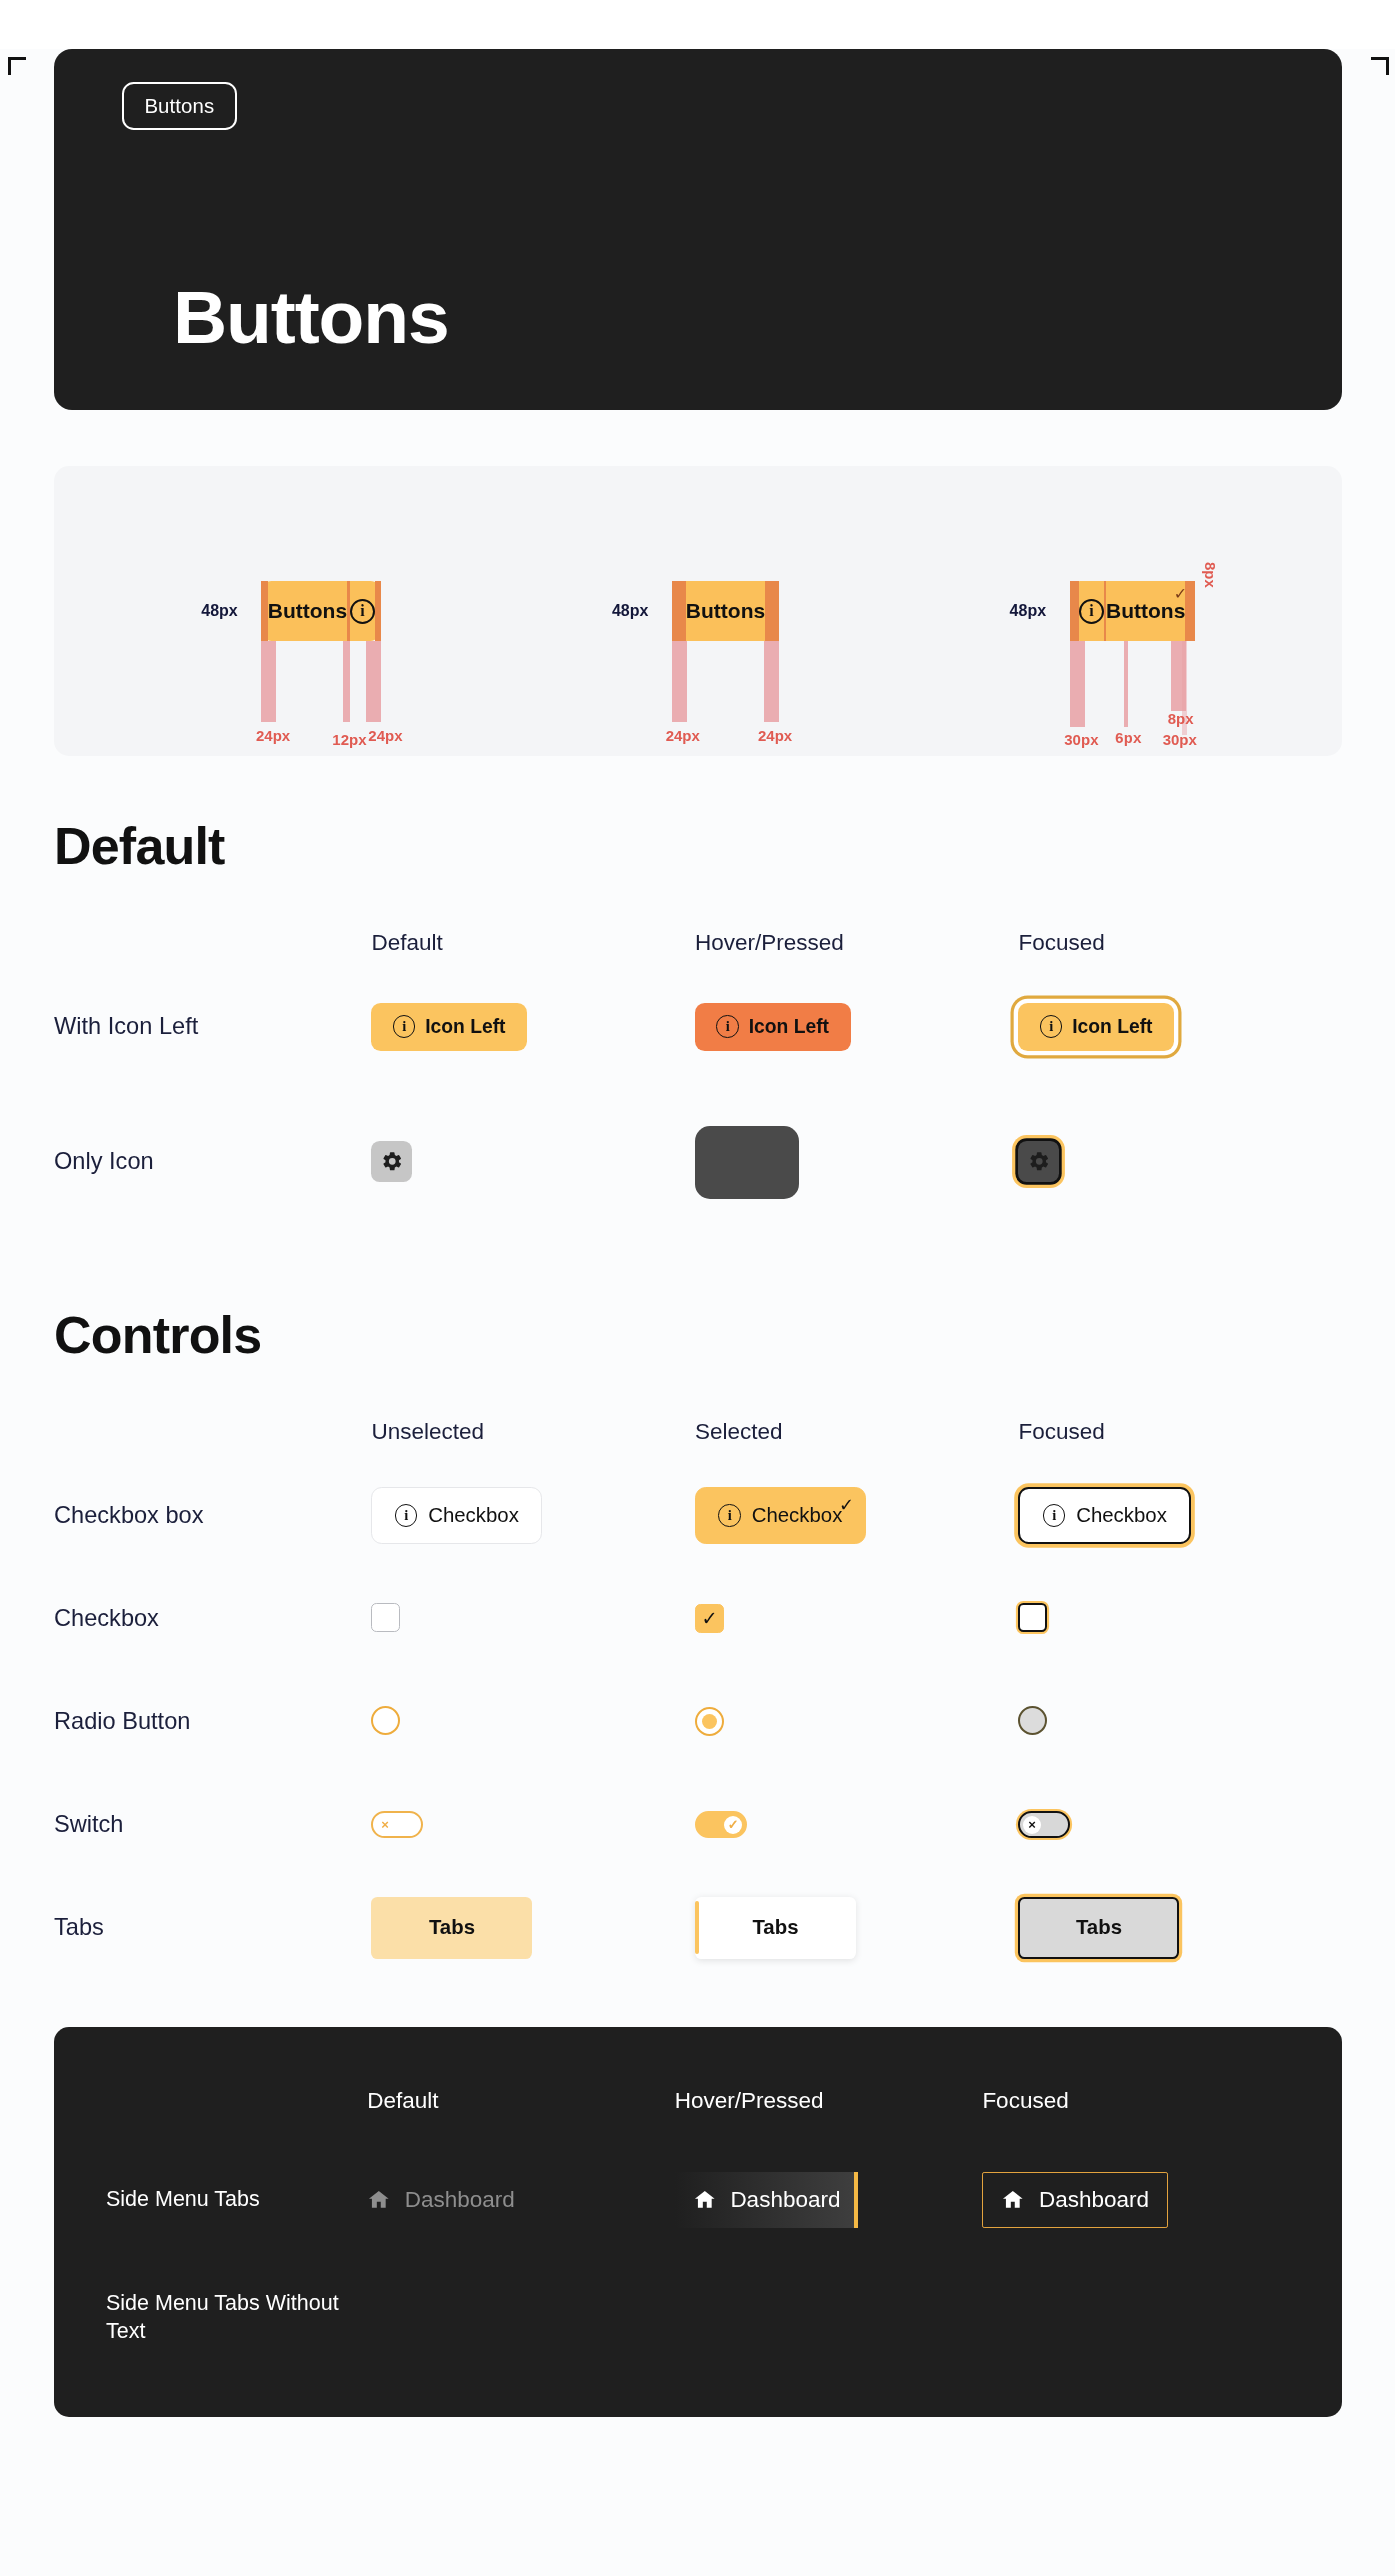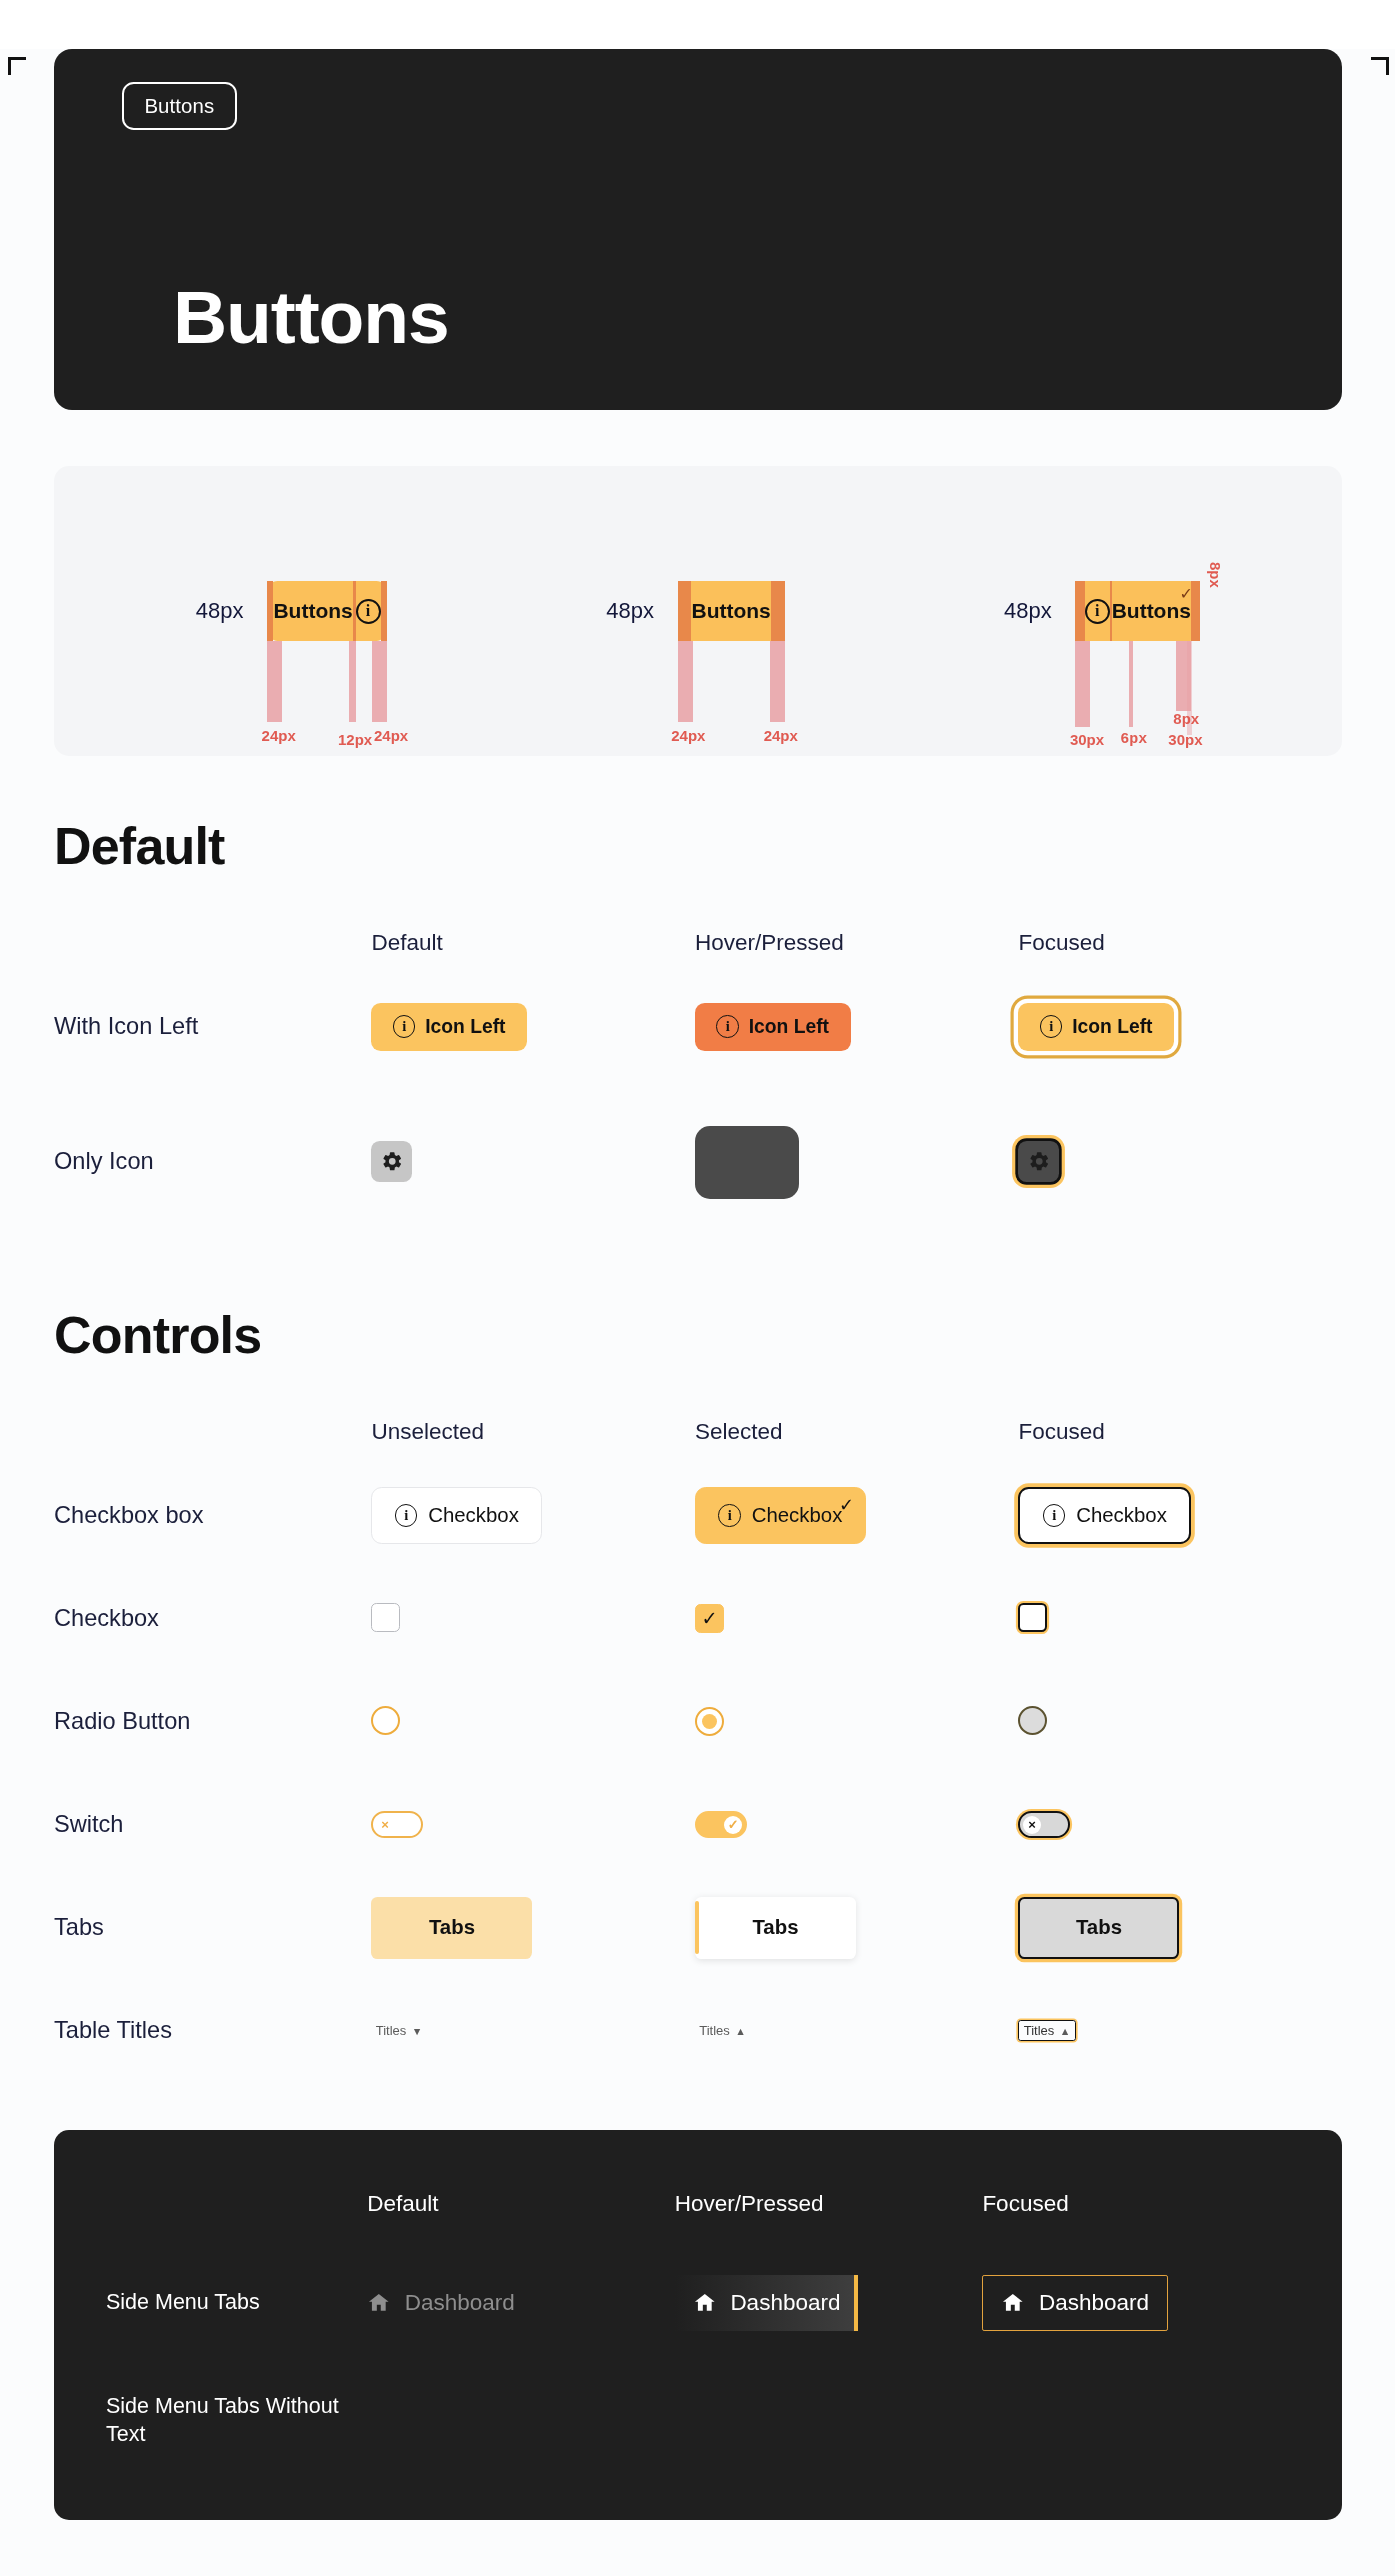--- a/index.html
+++ b/index.html
@@ -61,21 +61,21 @@
     background: #f4f5f7;
     border-radius: 15px;
     height: 290px;
     display: flex;
     align-items: center;
     justify-content: space-around;
     padding: 0 32px;
   }
   .spec { position: relative; display: flex; align-items: center; }
   .spec-h {
-    font-size: 22px; font-weight: 400; color: #13173a;
+    font-size: 16px; font-weight: 700; color: #13173a;
     margin-right: 23.6px; white-space: nowrap;
   }
   .spec-btn {
     position: relative;
     height: 60px;
     background: #fbc05a;
     border-radius: 10.7px;
     display: flex;
     align-items: center;
     overflow: visible;
@@ -461,35 +461,20 @@
             </div></td>
     </tr>
 
     <tr class="mrow">
       <td class="rlabel">Tabs</td>
       <td><div class="tab def">Tabs</div></td>
       <td><div class="tab hov">Tabs</div></td>
       <td><div class="tab foc">Tabs</div></td>
     </tr>
 
-    <tr class="mrow">
-      <td class="rlabel">Table Titles</td>
-      <td><div class="ttl">
-        <span>Titles</span>
-        <span class="caret">▼</span>
-            </div></td>
-      <td><div class="ttl">
-        <span>Titles</span>
-        <span class="caret">▲</span>
-            </div></td>
-      <td><div class="ttl foc">
-        <span>Titles</span>
-        <span class="caret">▲</span>
-            </div></td>
-    </tr>
   </tbody>
     </table>
 
   <div class="dark">
     <table class="matrix">
       <colgroup>
           <col class="col-label">
           <col class="col-cell">
           <col class="col-cell">
           <col class="col-cell">

